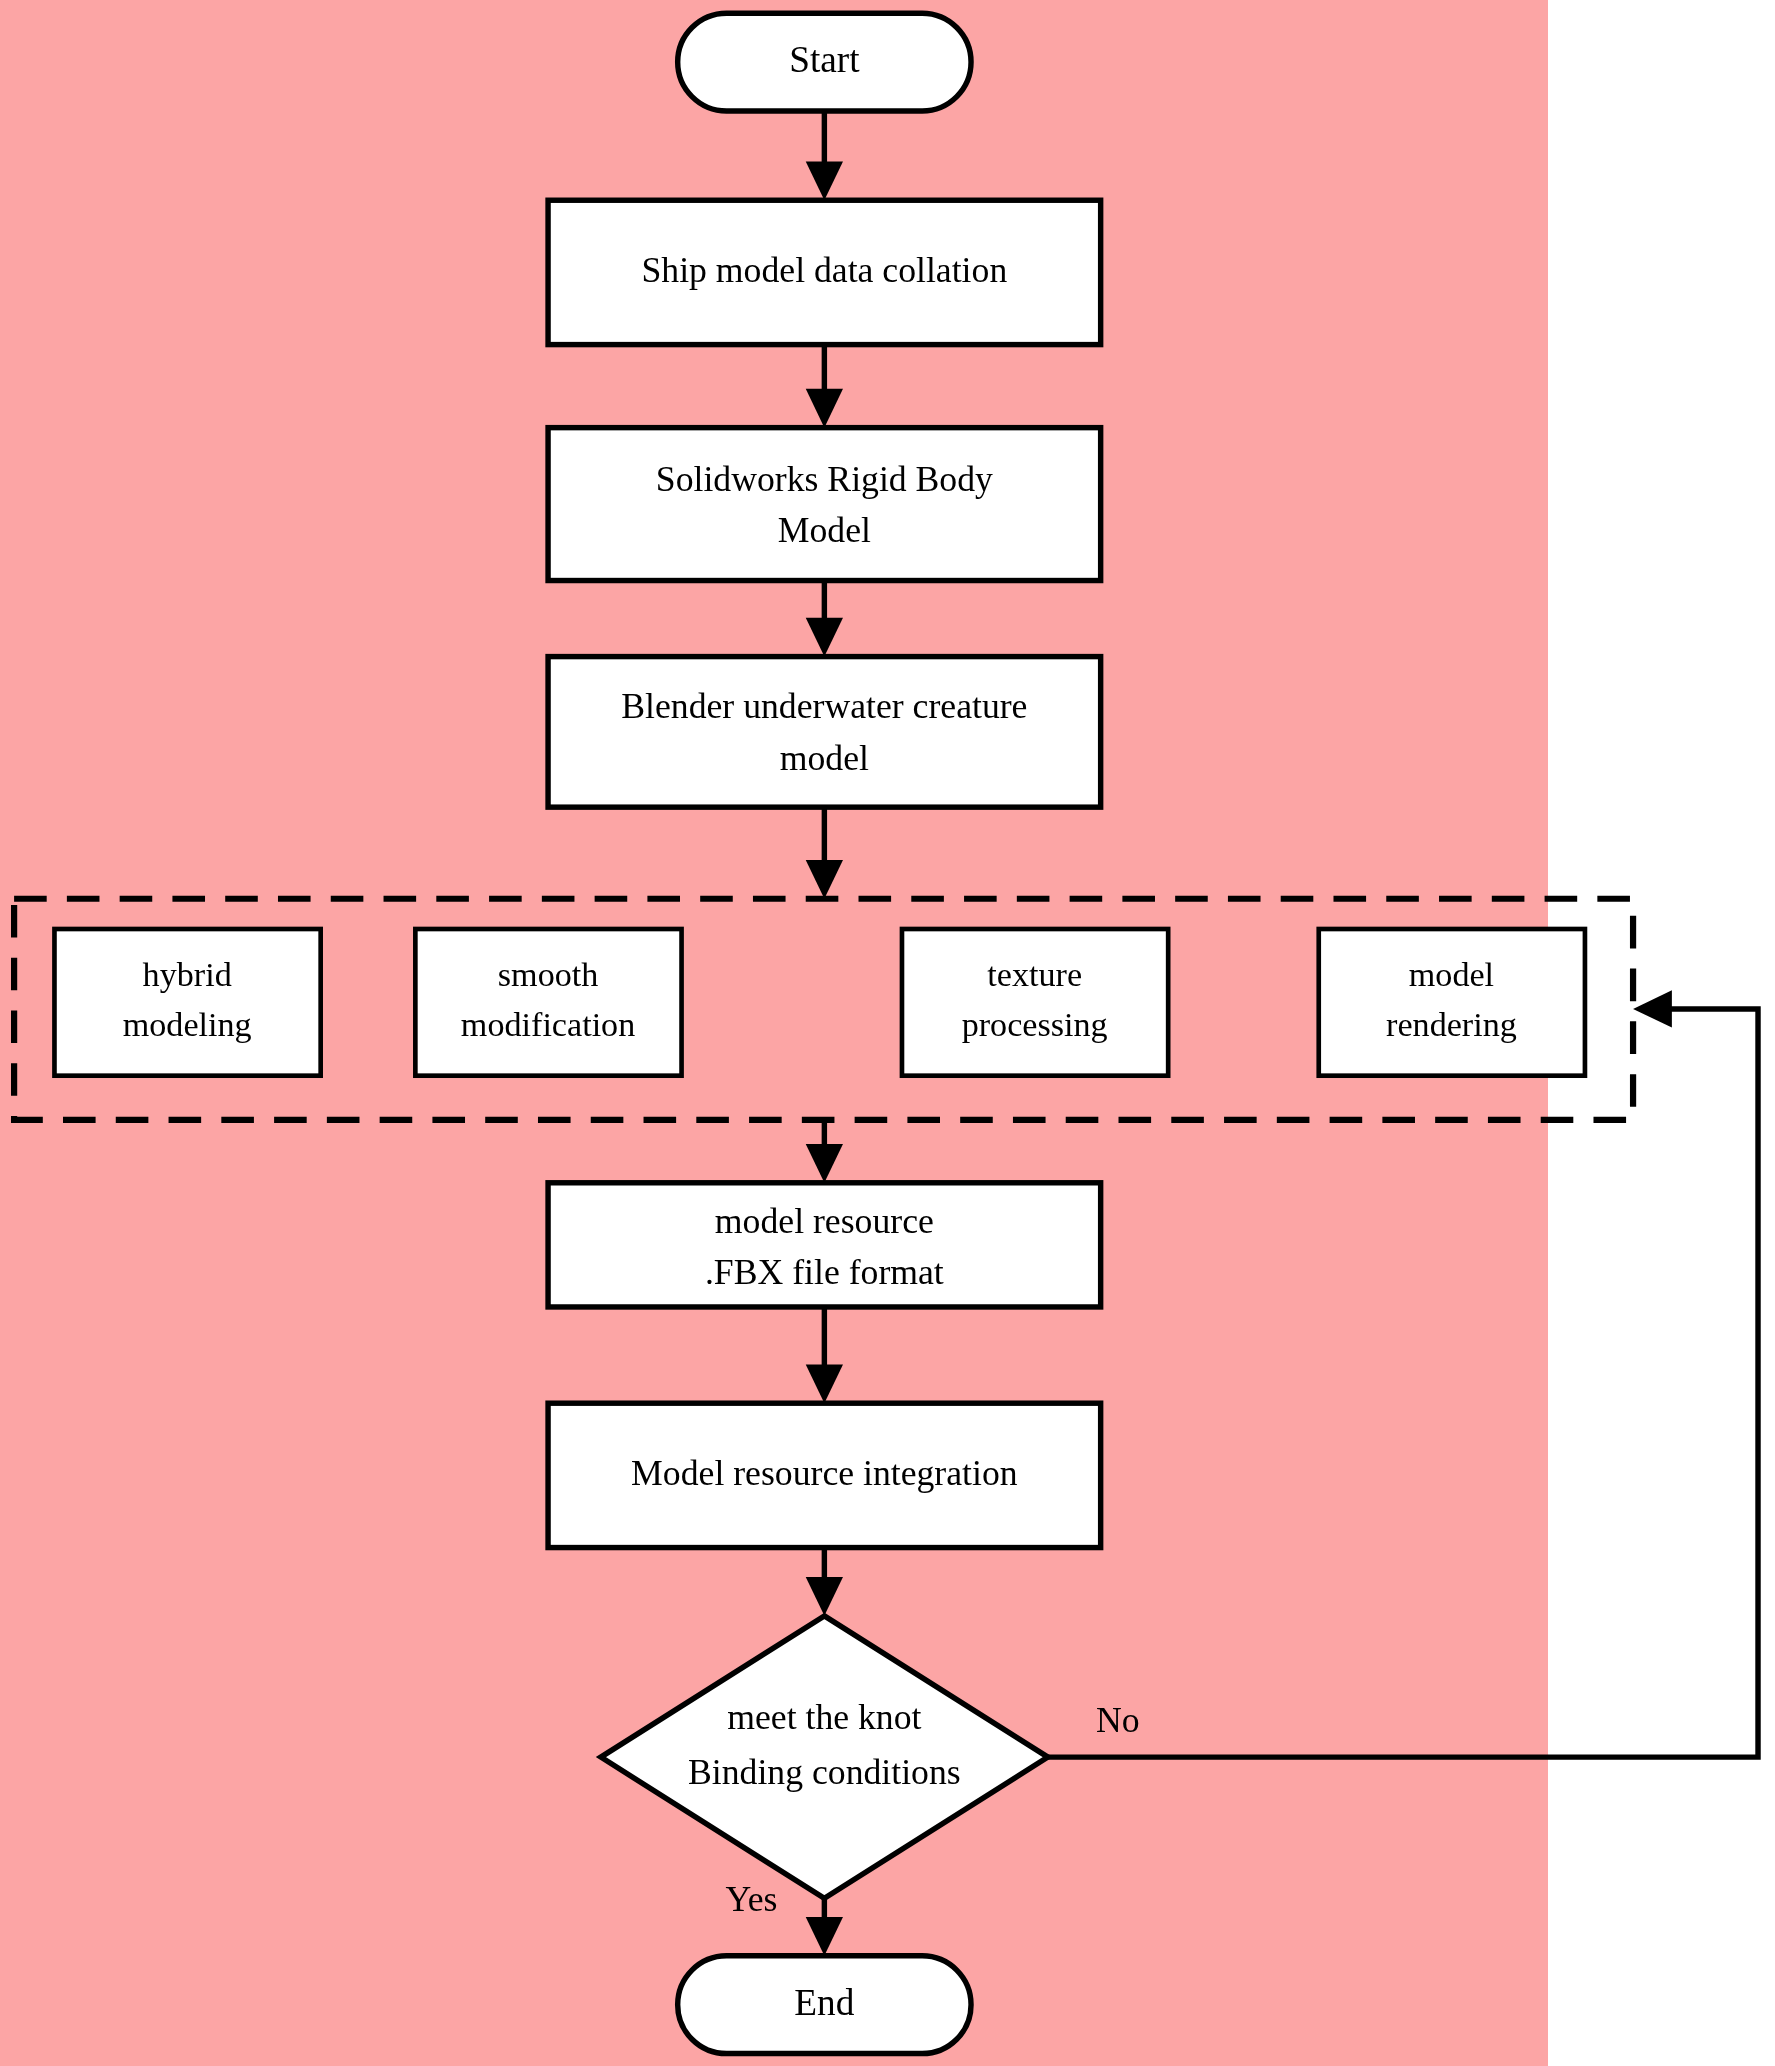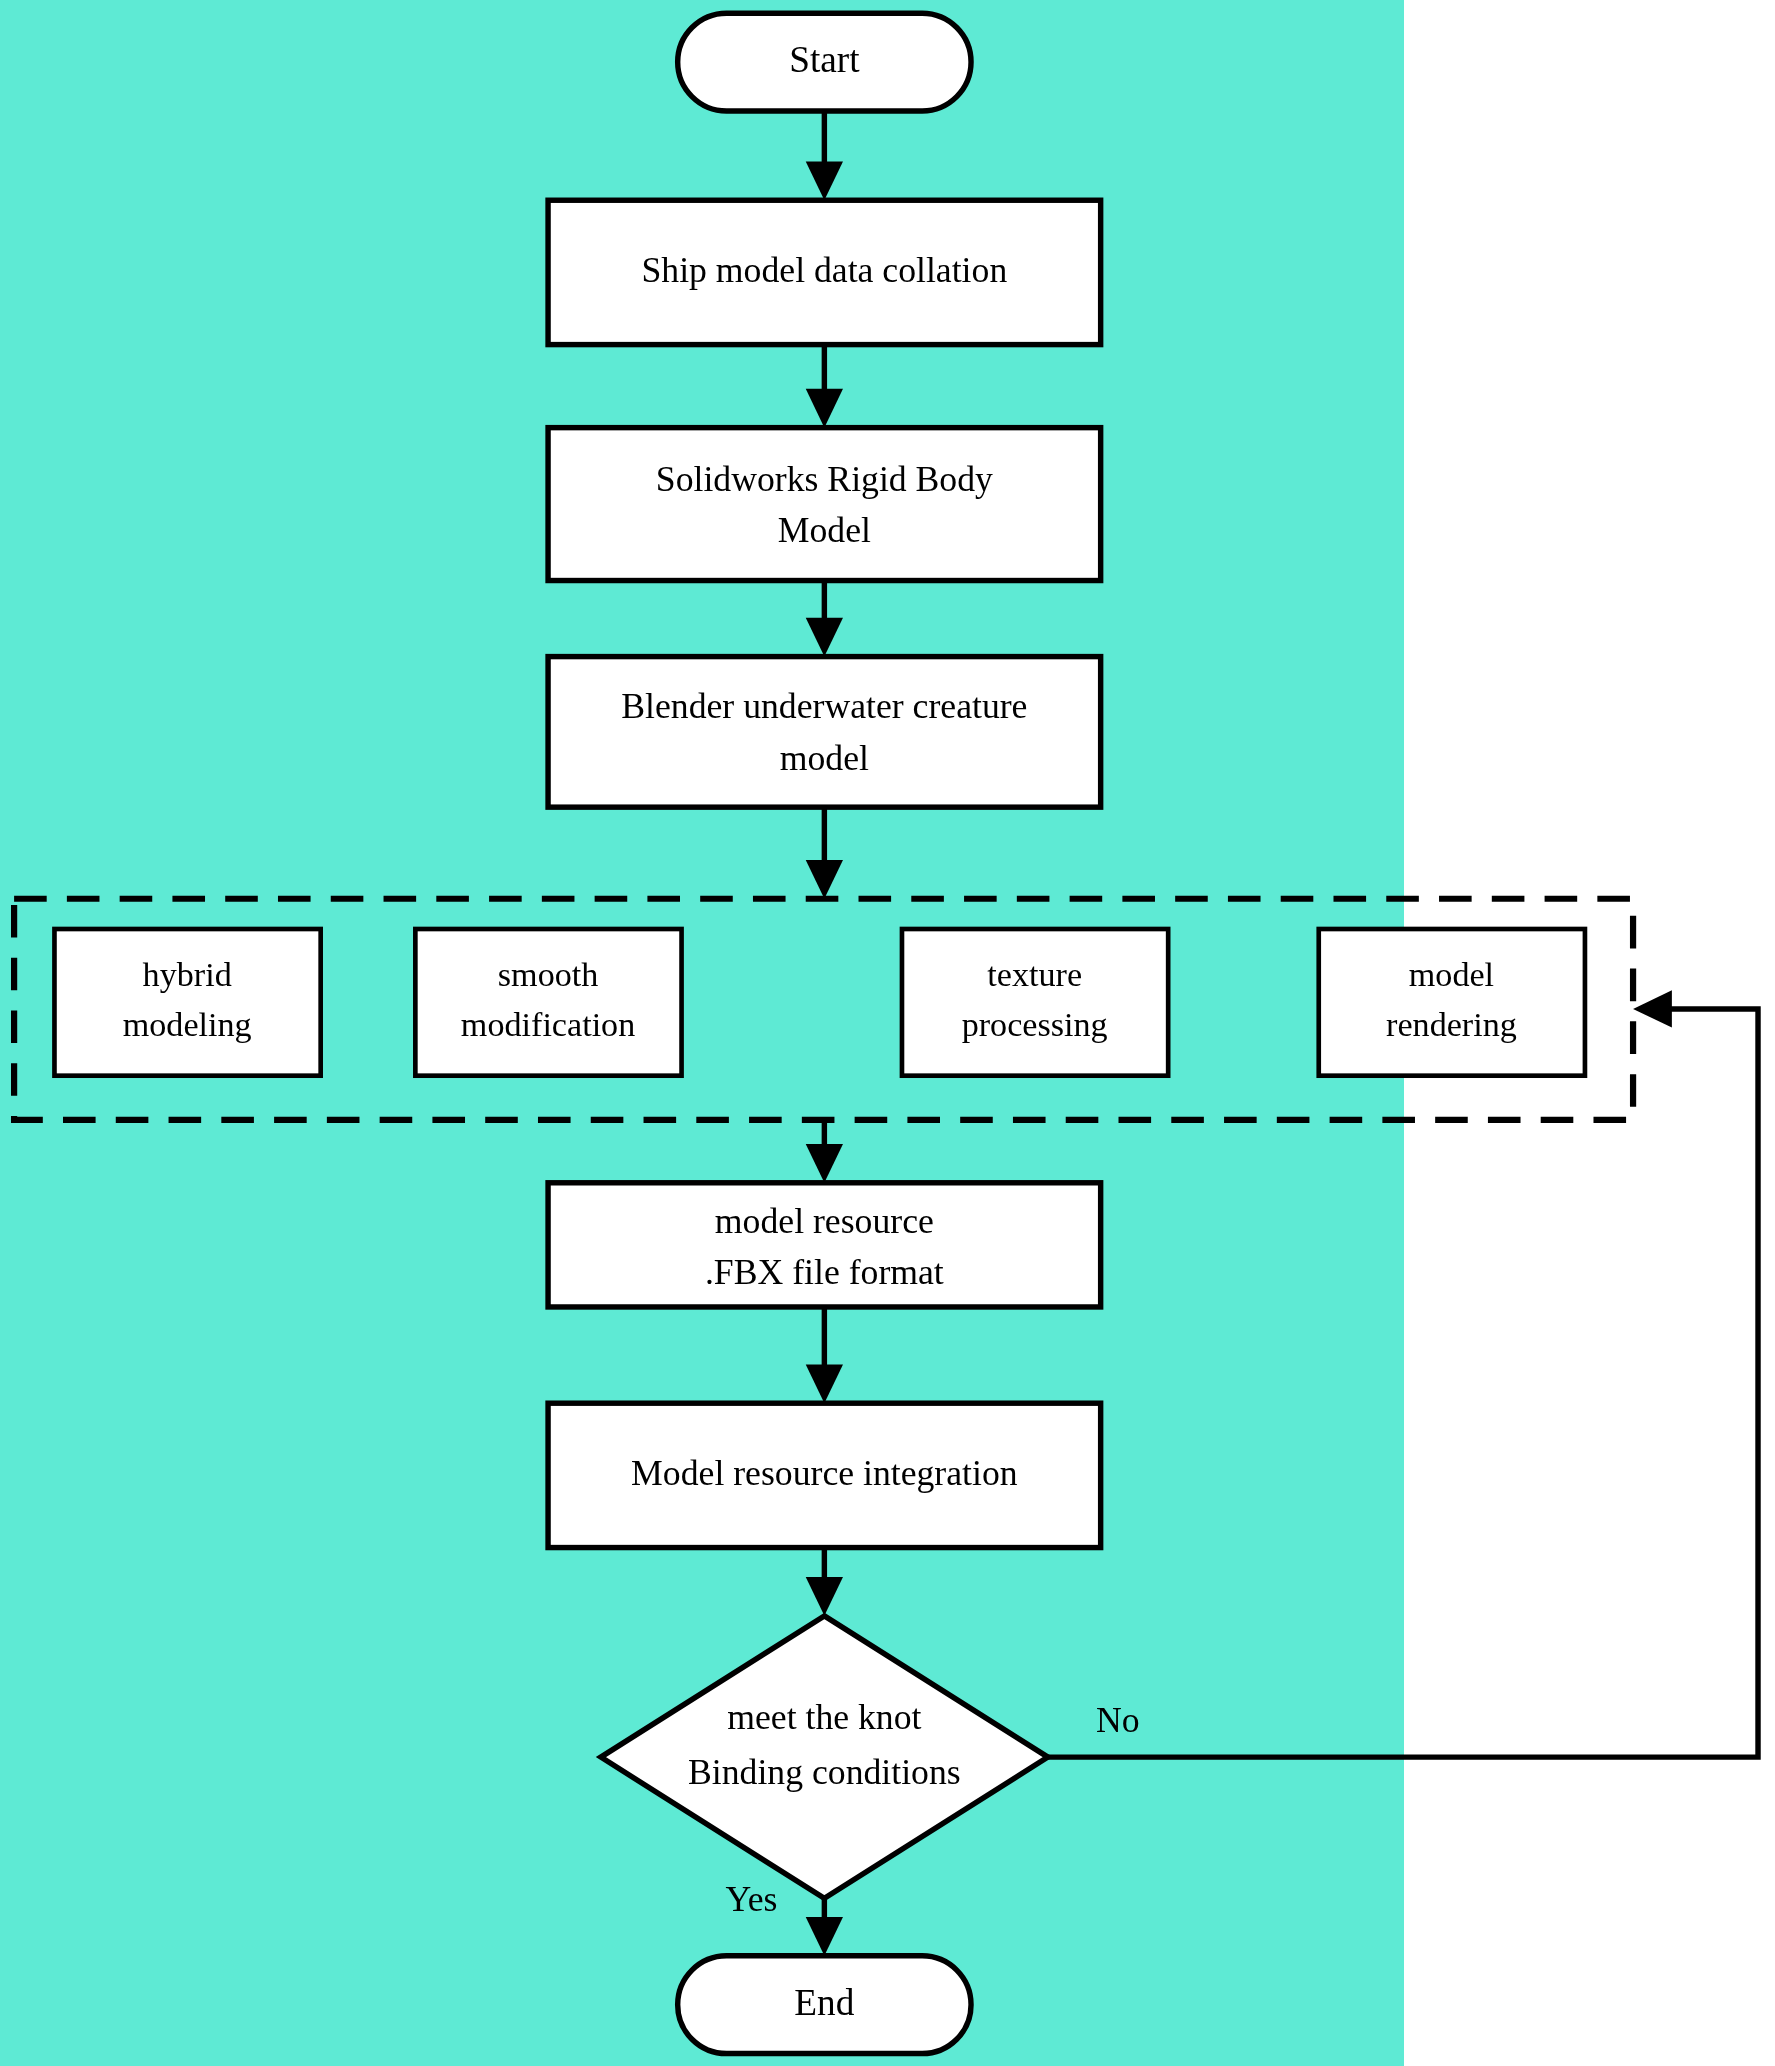--- a/index.html
+++ b/index.html
@@ -8,23 +8,23 @@
     background: #ffffff;
   }
   body {
     width: 1776px;
     height: 2066px;
     font-family: "Liberation Serif", "DejaVu Serif", serif;
     overflow: hidden;
   }
   #flowchart-root {
     position: relative;
-    width: 1404px;
+    width: 1548px;
     height: 2066px;
-    background: #5eead4;
+    background: #fca5a5;
   }
   svg#flow-svg {
     position: absolute;
     top: 0;
     left: 0;
     width: 1776px;
     height: 2066px;
     display: block;
   }
   .node-shape {

